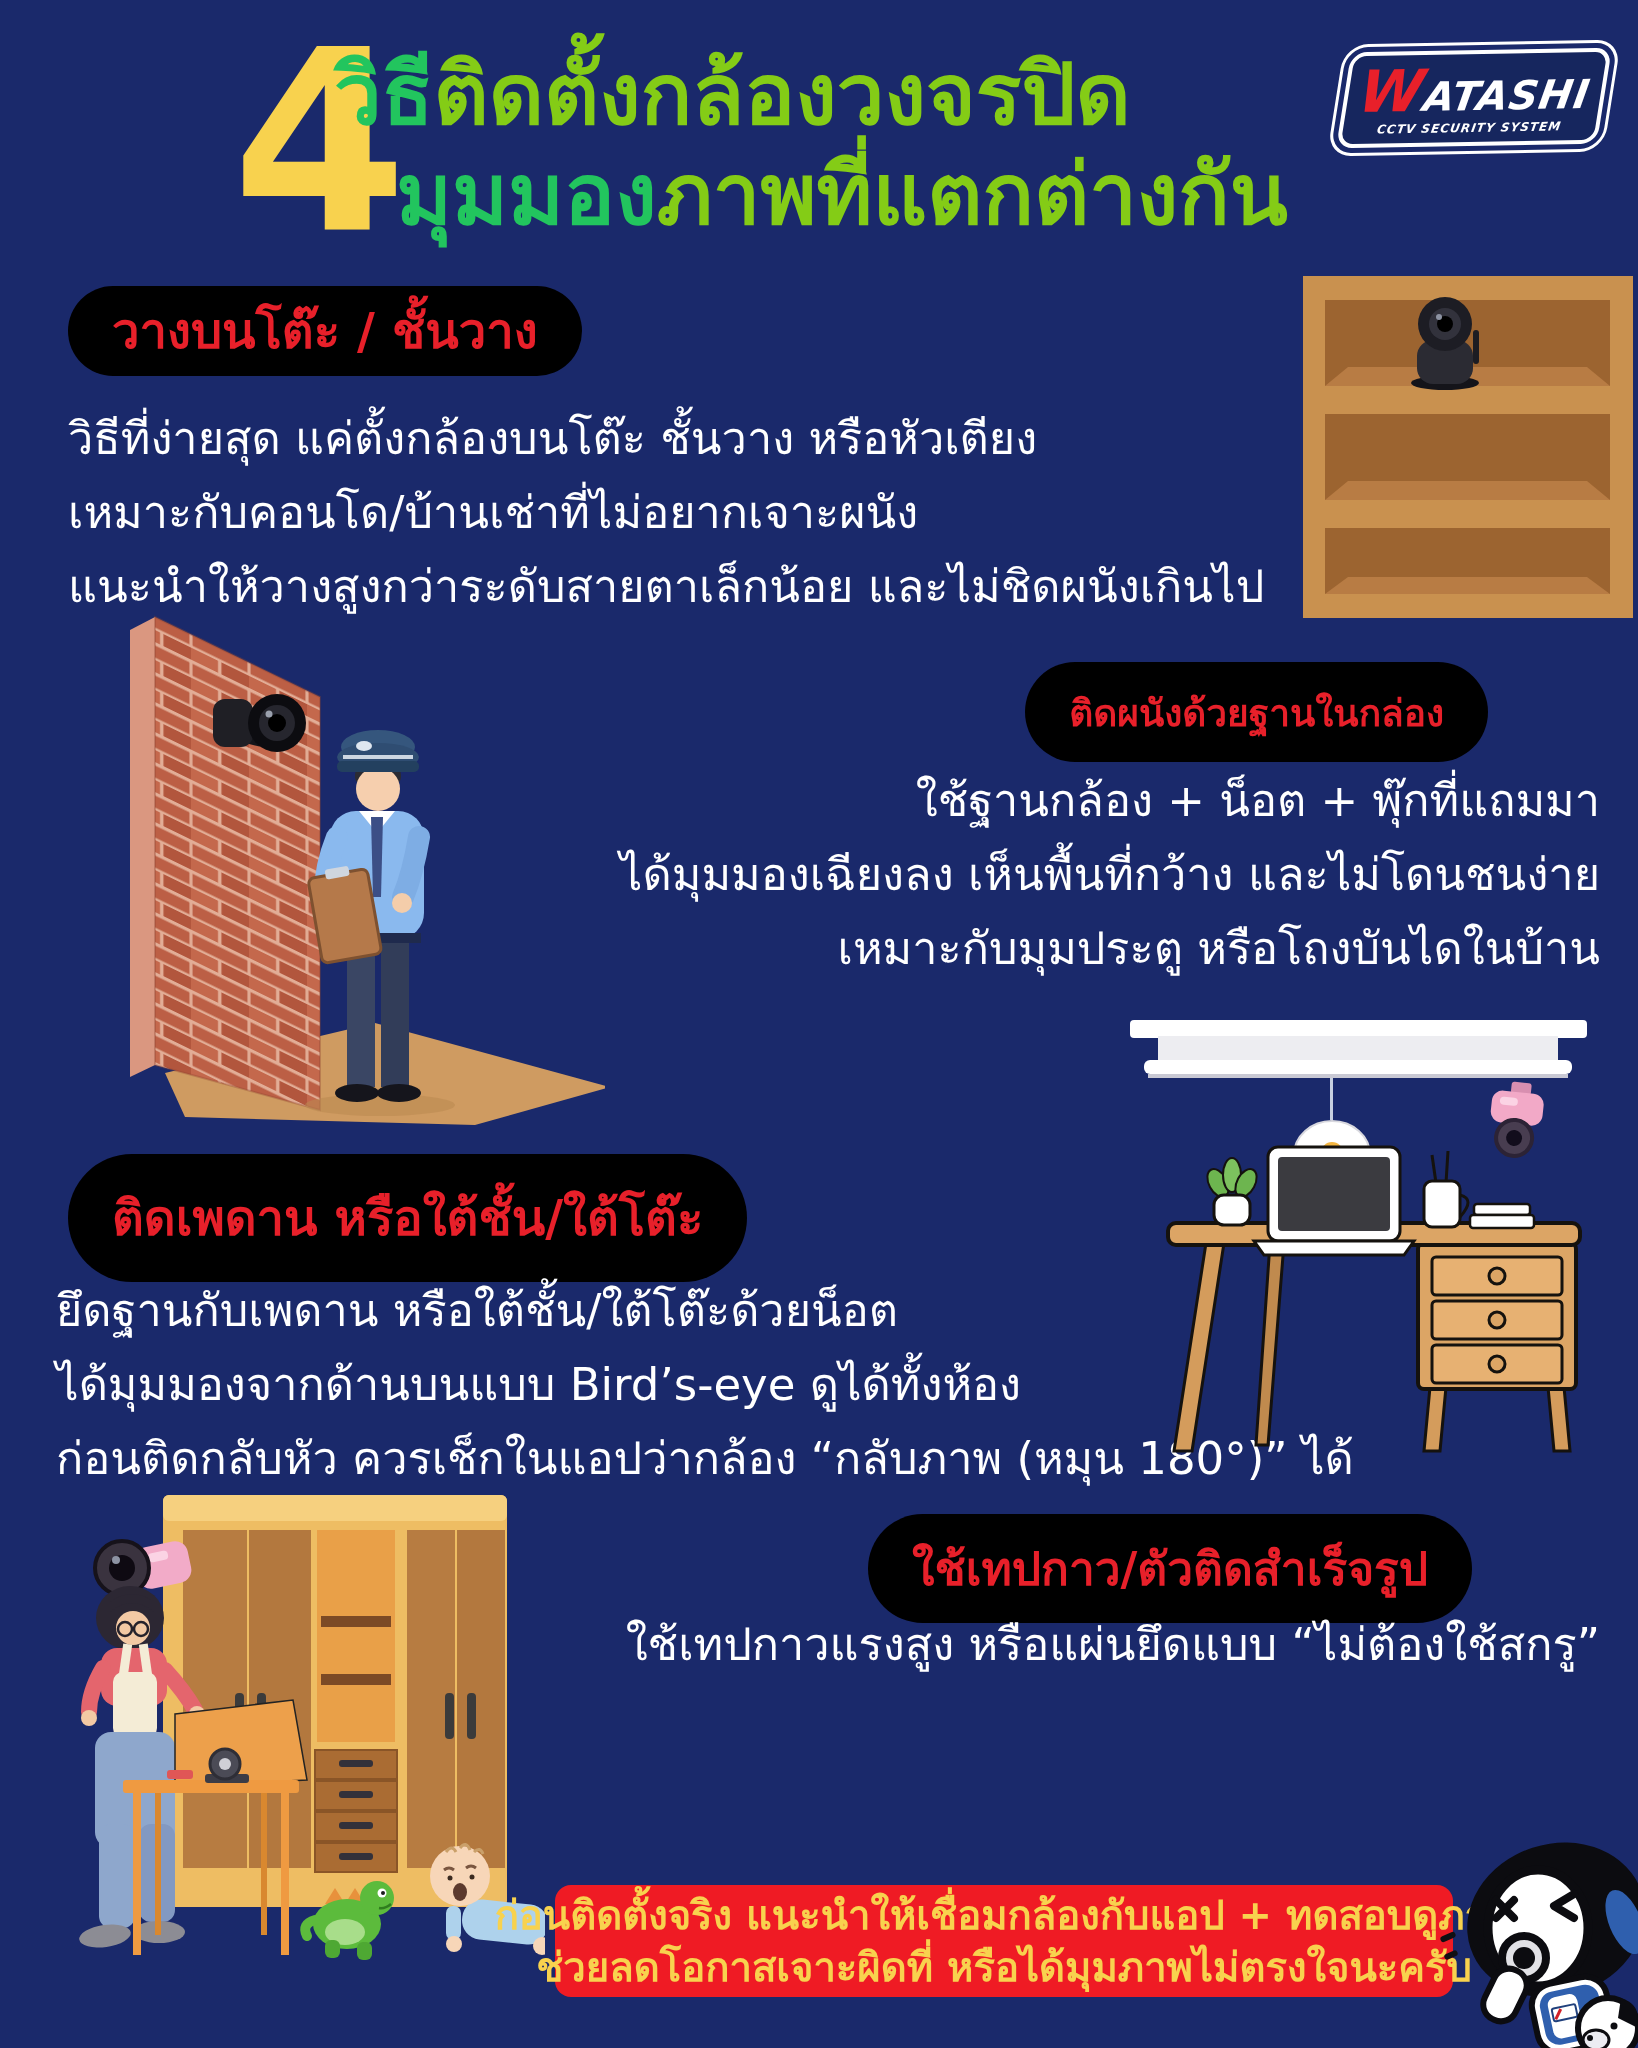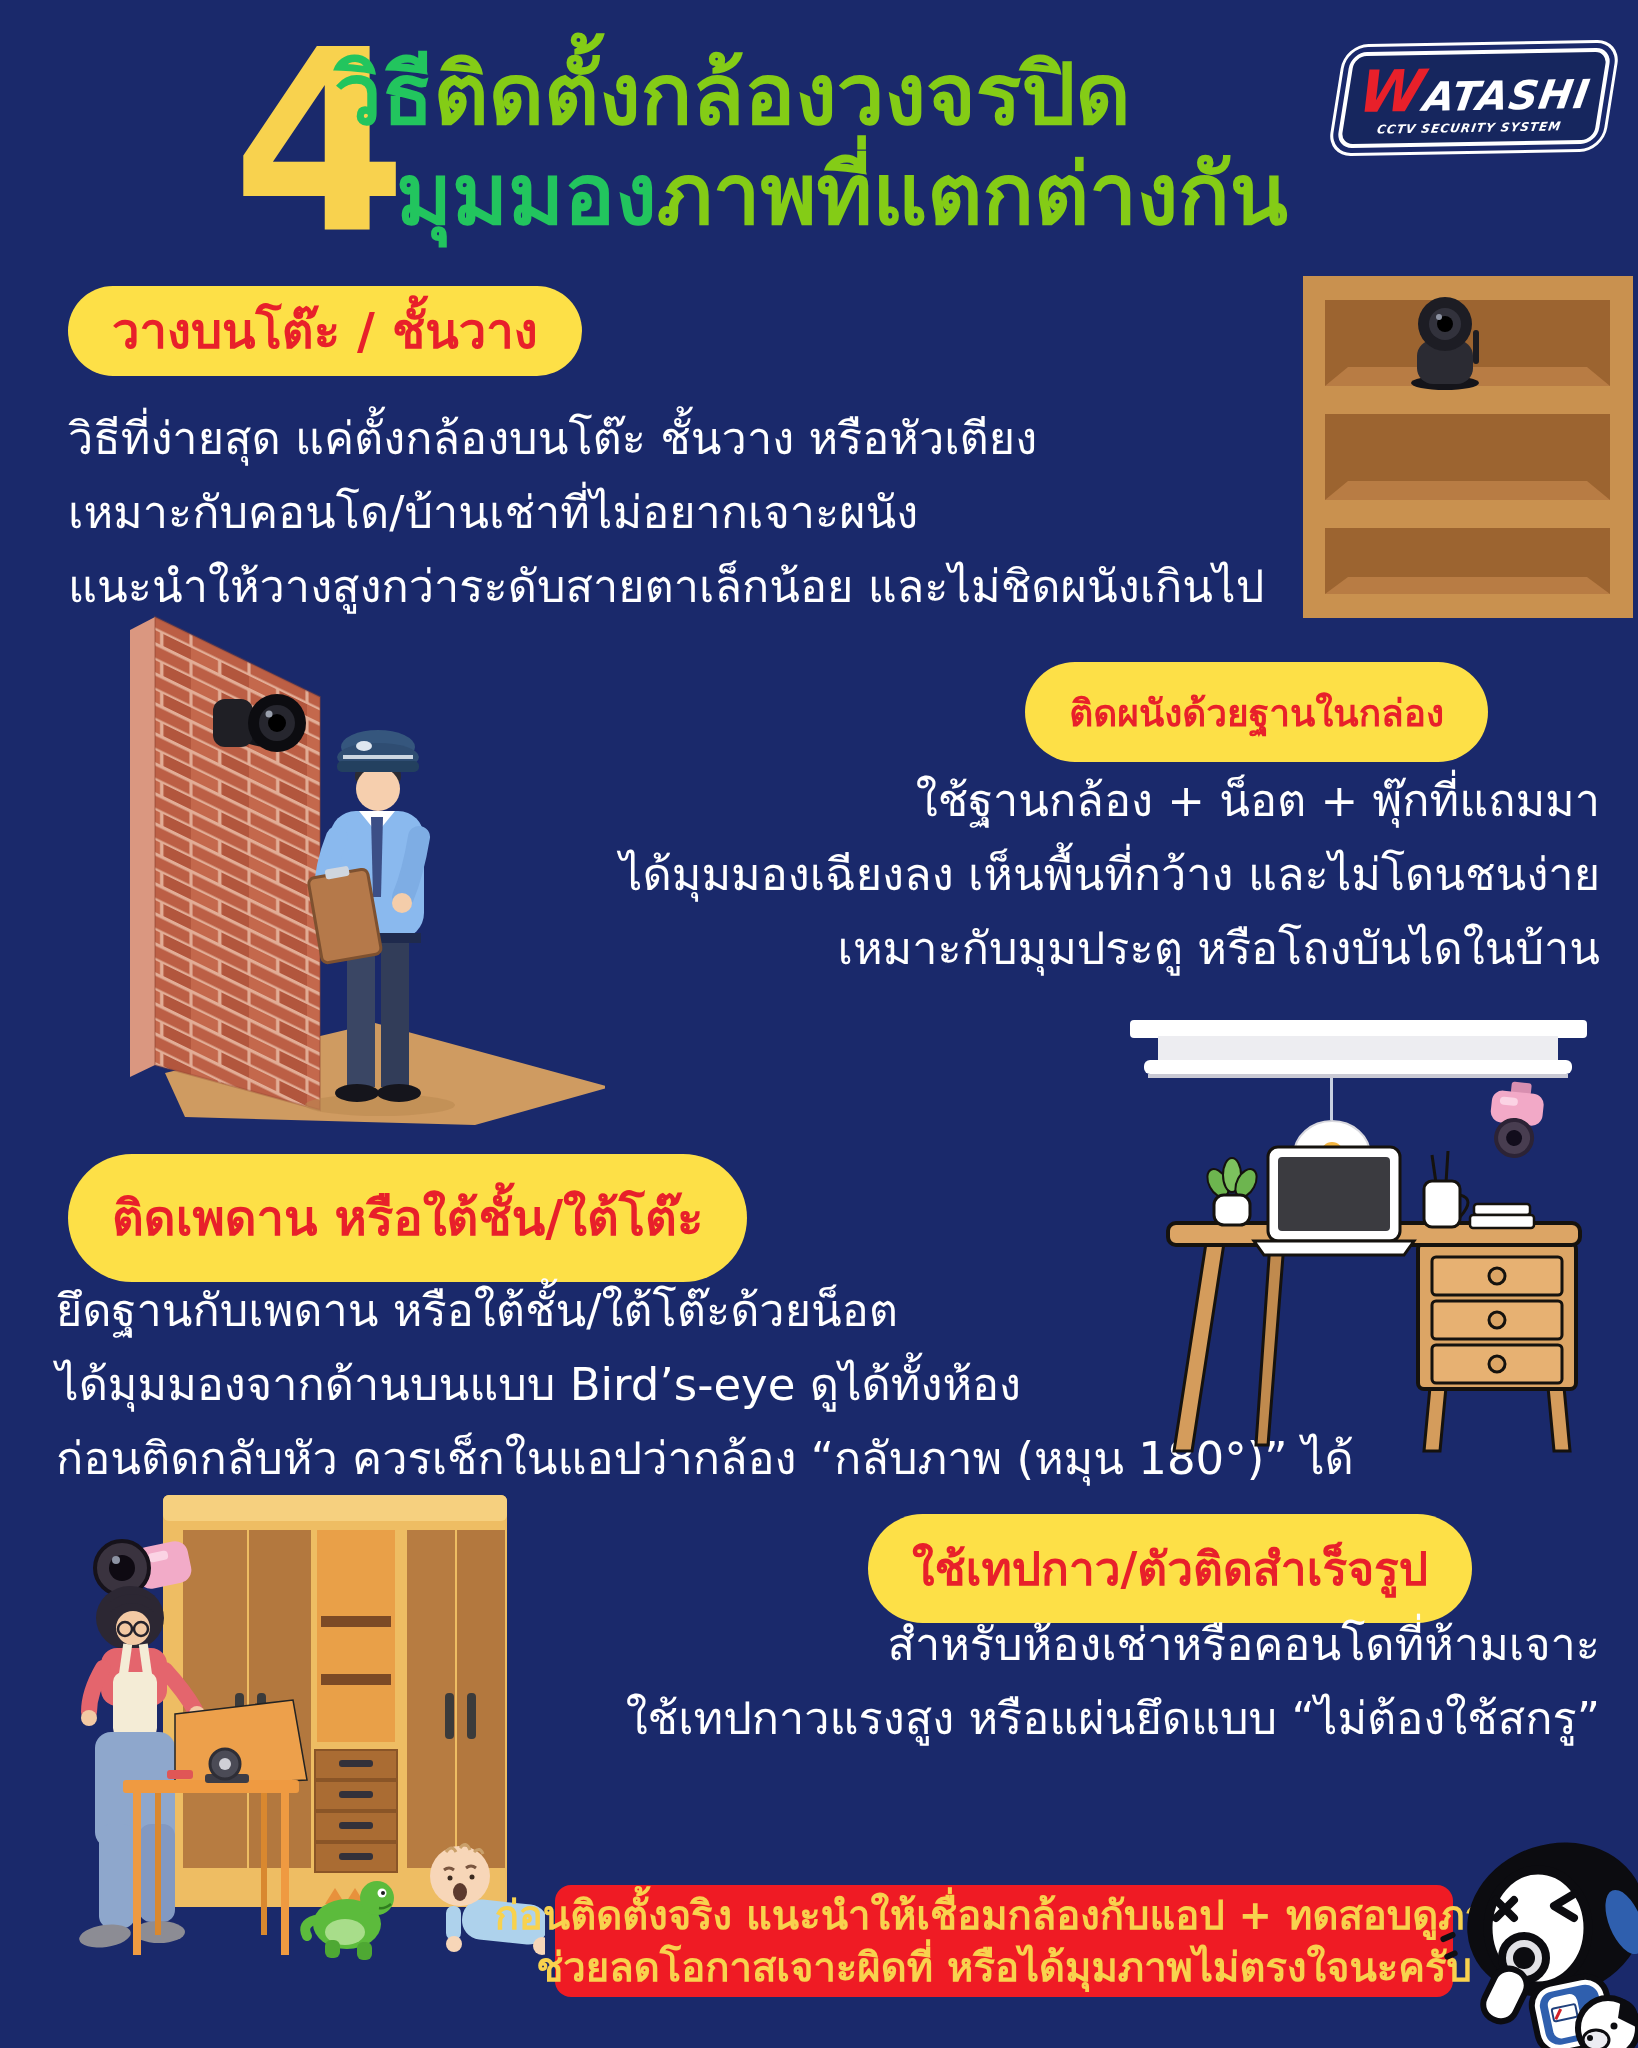--- a/index.html
+++ b/index.html
@@ -26,21 +26,21 @@
     box-shadow:0 0 0 5px #1a296b,0 0 0 8px #ffffff;
     transform:skewX(-10deg) rotate(-1deg);
     display:flex;flex-direction:column;align-items:center;justify-content:center;
   }
   .logo-brand{font-style:italic;font-weight:800;color:#fff;font-size:40px;line-height:1;letter-spacing:1px;white-space:nowrap;}
   .logo-w{color:#e8202a;font-size:58px;font-weight:800;}
   .logo-tagline{font-style:italic;font-weight:700;color:#fff;font-size:12px;letter-spacing:1px;margin-top:2px;white-space:nowrap;}
   
   .pill{
     position:absolute;display:inline-flex;align-items:center;justify-content:center;
-    background:#fde047;border-radius:70px;color:#e8202a;font-weight:800;
+    background:#000000;border-radius:70px;color:#e8202a;font-weight:800;
     padding:0 44px;white-space:nowrap;
   }
   .pill.p1{left:68px;top:286px;height:90px;font-size:49px;}
   .pill.p2{right:150px;top:662px;height:100px;font-size:37px;}
   .pill.p3{left:68px;top:1154px;height:128px;font-size:49px;}
   .pill.p4{right:166px;top:1514px;height:109px;font-size:46px;}
   
   .body{position:absolute;color:#ffffff;font-size:45px;line-height:74px;font-weight:400;white-space:nowrap;}
   .body.b1{left:68px;top:402px;}
   .body.b2{right:38px;top:764px;text-align:right;}
@@ -236,21 +236,20 @@
         <rect x="356" y="199" width="56" height="11" rx="3" fill="#ffffff" stroke="#15120e" stroke-width="2.5"></rect>
         <rect x="352" y="210" width="64" height="13" rx="3" fill="#ffffff" stroke="#15120e" stroke-width="2.5"></rect>
       </g>
     </svg>
   </div>
 
   <div class="pill p4">
       <span>ใช้เทปกาว/ตัวติดสำเร็จรูป</span>
     </div>
   <div class="body b4">
-    <div>สำหรับห้องเช่าหรือคอนโดที่ห้ามเจาะ</div>
     <div>ใช้เทปกาวแรงสูง หรือแผ่นยึดแบบ “ไม่ต้องใช้สกรู”</div>
   </div>
 
   <div class="illus wardrobe">
     <svg width="520" height="560" viewBox="0 0 520 560">
       <g>
         <rect x="138" y="7" width="344" height="412" rx="6" fill="#eebd63"></rect>
         <rect x="138" y="7" width="344" height="26" rx="6" fill="#f6d07f"></rect>
         <rect x="158" y="42" width="64" height="338" fill="#b77c41"></rect>
         <rect x="224" y="42" width="62" height="338" fill="#b3783e"></rect>

